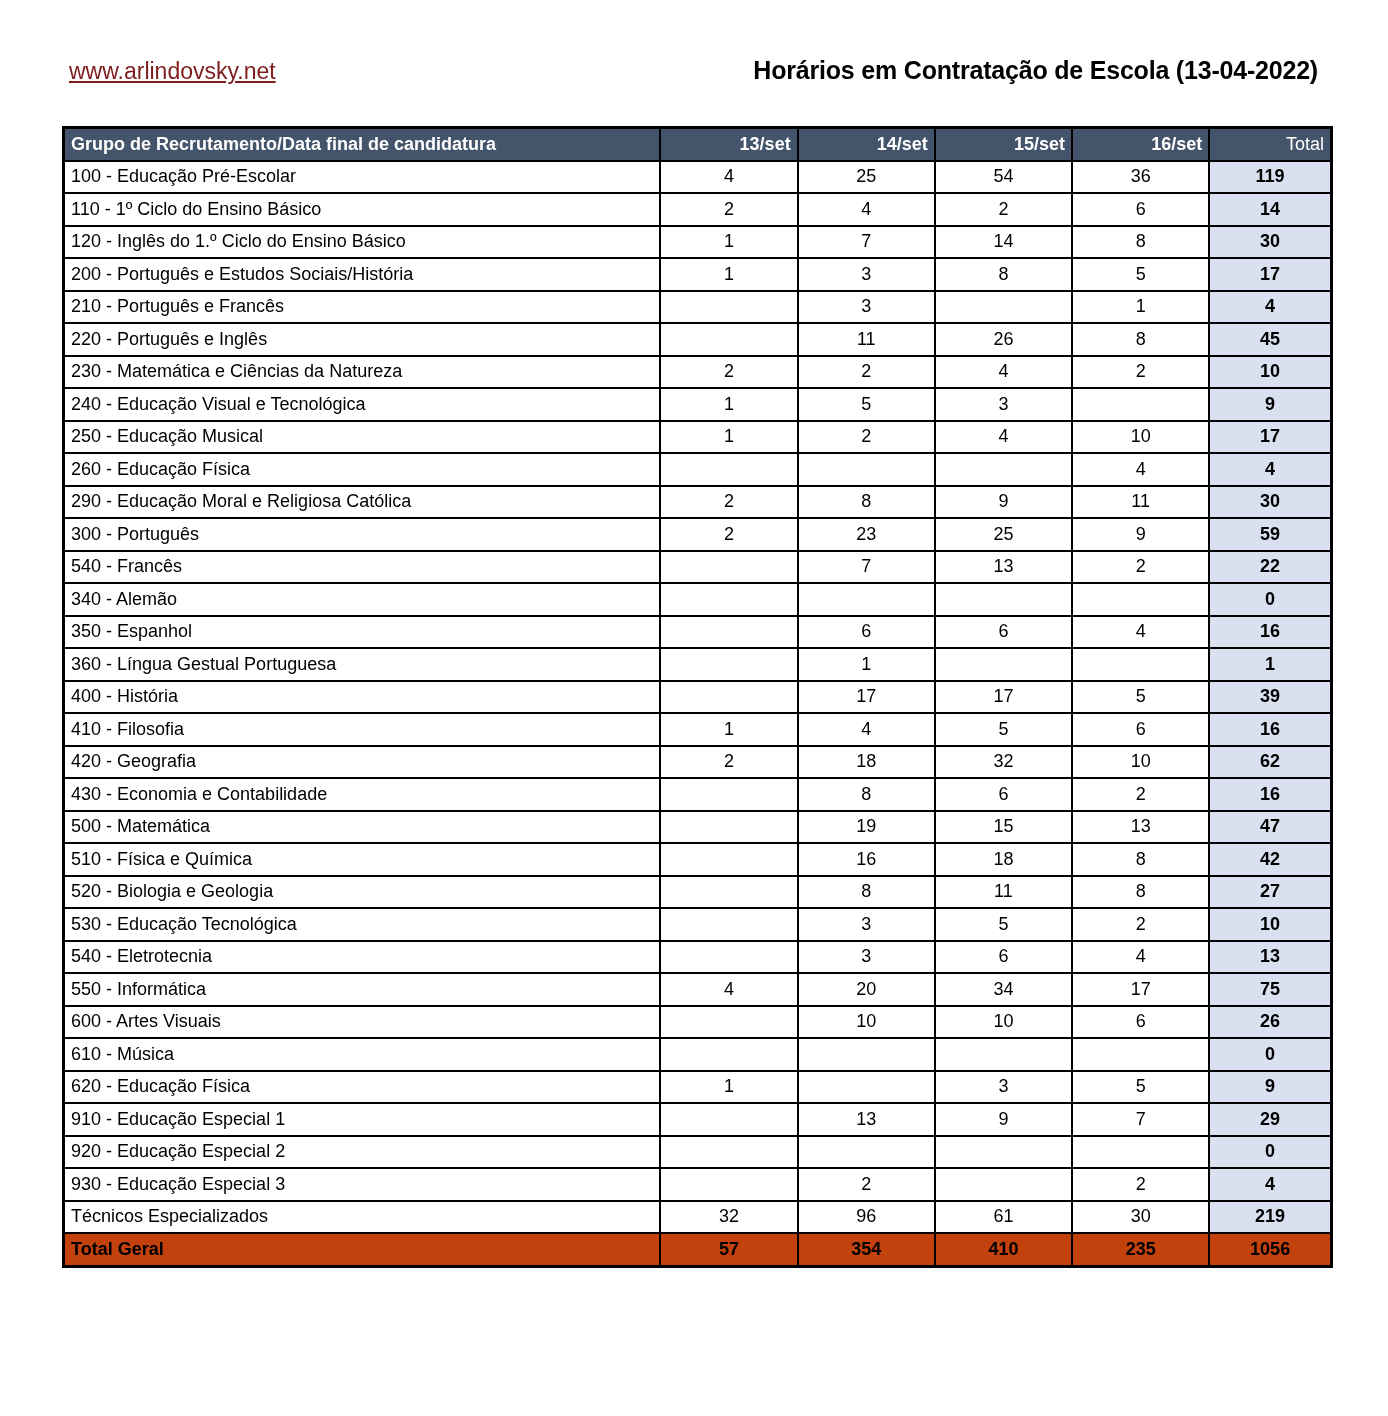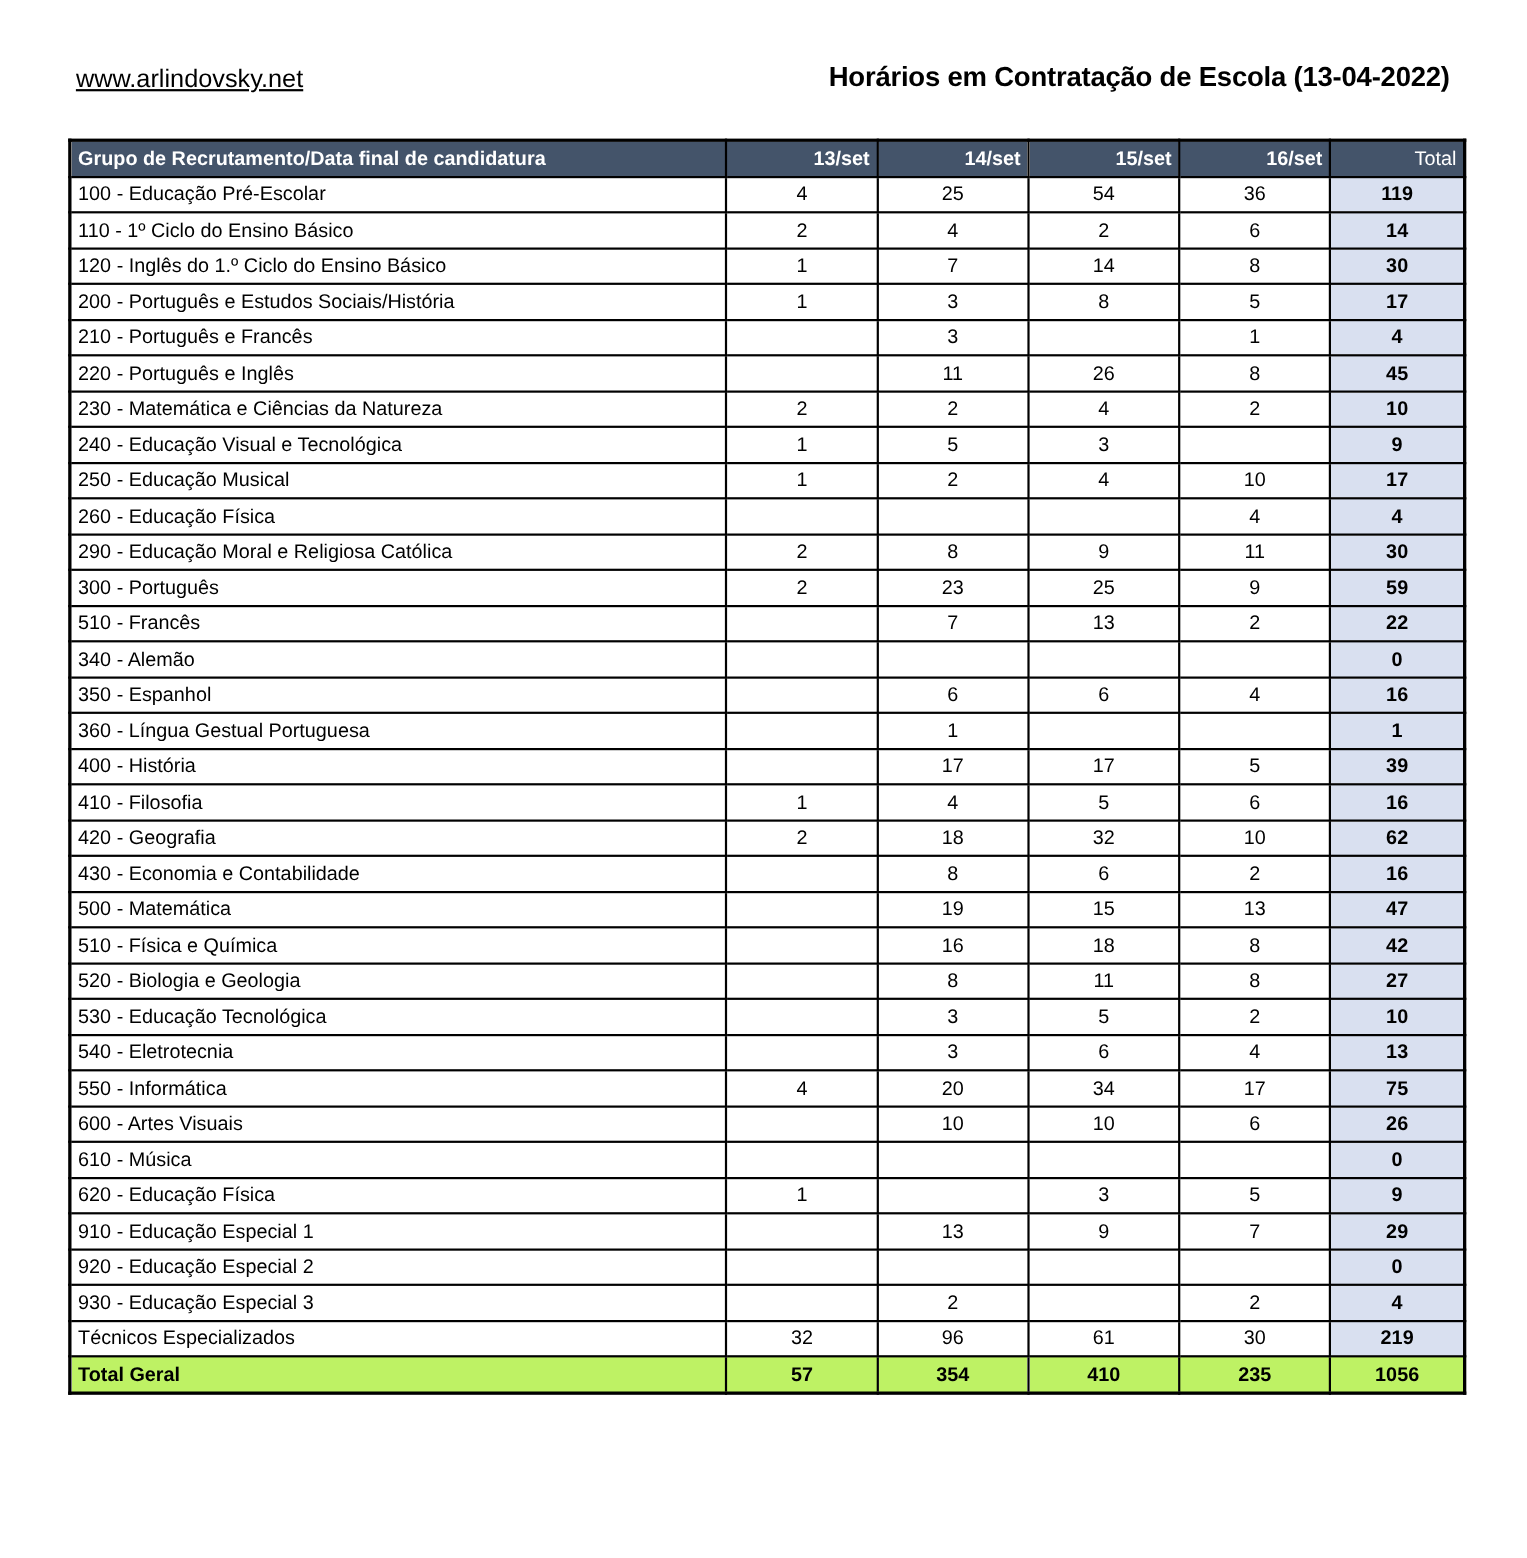--- a/index.html
+++ b/index.html
@@ -1,26 +1,26 @@
 <!DOCTYPE html>
 <html><head>
 <meta charset="utf-8">
 <style>
   html, body { margin: 0; padding: 0; background: #ffffff; }
   body { width: 1388px; height: 1416px; position: relative; font-family: "Liberation Sans", sans-serif; color: #000; }
-  .site-link { position: absolute; left: 69px; top: 58px; font-size: 23px; color: #000000; text-decoration: underline; }
+  .site-link { position: absolute; left: 69px; top: 58px; font-size: 23px; color: #7f1d1d; text-decoration: underline; }
   .page-title { position: absolute; right: 70px; top: 56px; font-size: 25px; font-weight: bold; letter-spacing: -0.2px; }
   table.grid { position: absolute; left: 62px; top: 126px; width: 1271px; border-collapse: collapse; border: 3px solid #000; font-size: 18px; table-layout: fixed; }
   table.grid th, table.grid td { border: 2px solid #000; height: 30.5px; padding: 0 6px; white-space: nowrap; overflow: hidden; }
   table.grid th { background: #44546a; color: #ffffff; font-weight: bold; text-align: right; border-color: #000; }
   table.grid th.first { text-align: left; }
   table.grid th.total-h { font-weight: normal; margin-left: 18px; }
   table.grid td.num { text-align: center; }
   table.grid td.tot { text-align: center; background: #d9e0f0; font-weight: bold; }
-  table.grid tr.grand td { background: #bef264; font-weight: bold; }
+  table.grid tr.grand td { background: #c2410c; font-weight: bold; }
   col.c0 { width: 596px; } col.cn { width: 137px; } col.ct { width: 122px; }
 </style>
 </head>
 <body>
 
 <a class="site-link">www.arlindovsky.net</a>
 <div class="page-title">Horários em Contratação de Escola (13-04-2022)</div>
 
 <table class="grid">
   <colgroup>
@@ -132,21 +132,21 @@
       </tr>
       <tr>
         <td class="">300 - Português</td>
         <td class="num">2</td>
         <td class="num">23</td>
         <td class="num">25</td>
         <td class="num">9</td>
         <td class="tot">59</td>
       </tr>
       <tr>
-        <td class="">510 - Francês</td>
+        <td class="">540 - Francês</td>
         <td class="num"></td>
         <td class="num">7</td>
         <td class="num">13</td>
         <td class="num">2</td>
         <td class="tot">22</td>
       </tr>
       <tr>
         <td class="">340 - Alemão</td>
         <td class="num"></td>
         <td class="num"></td>

